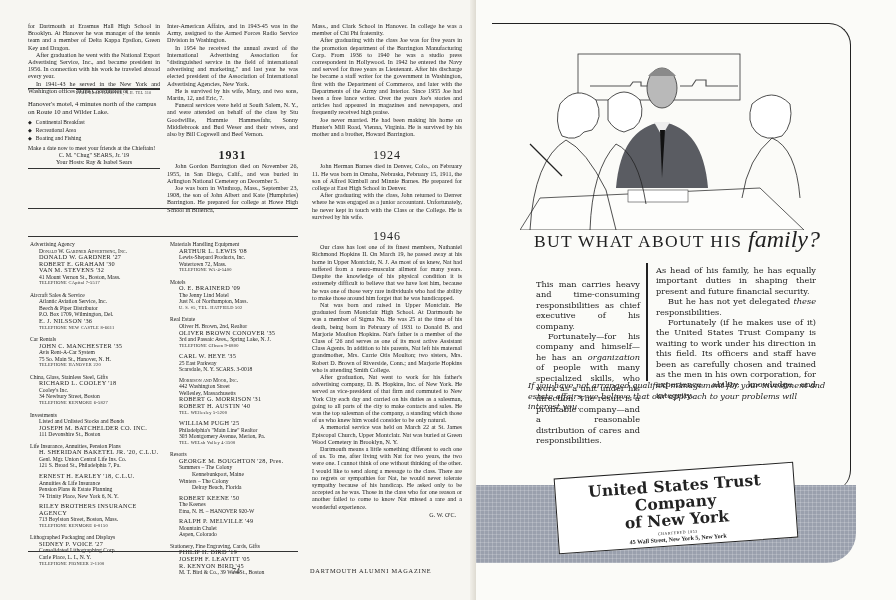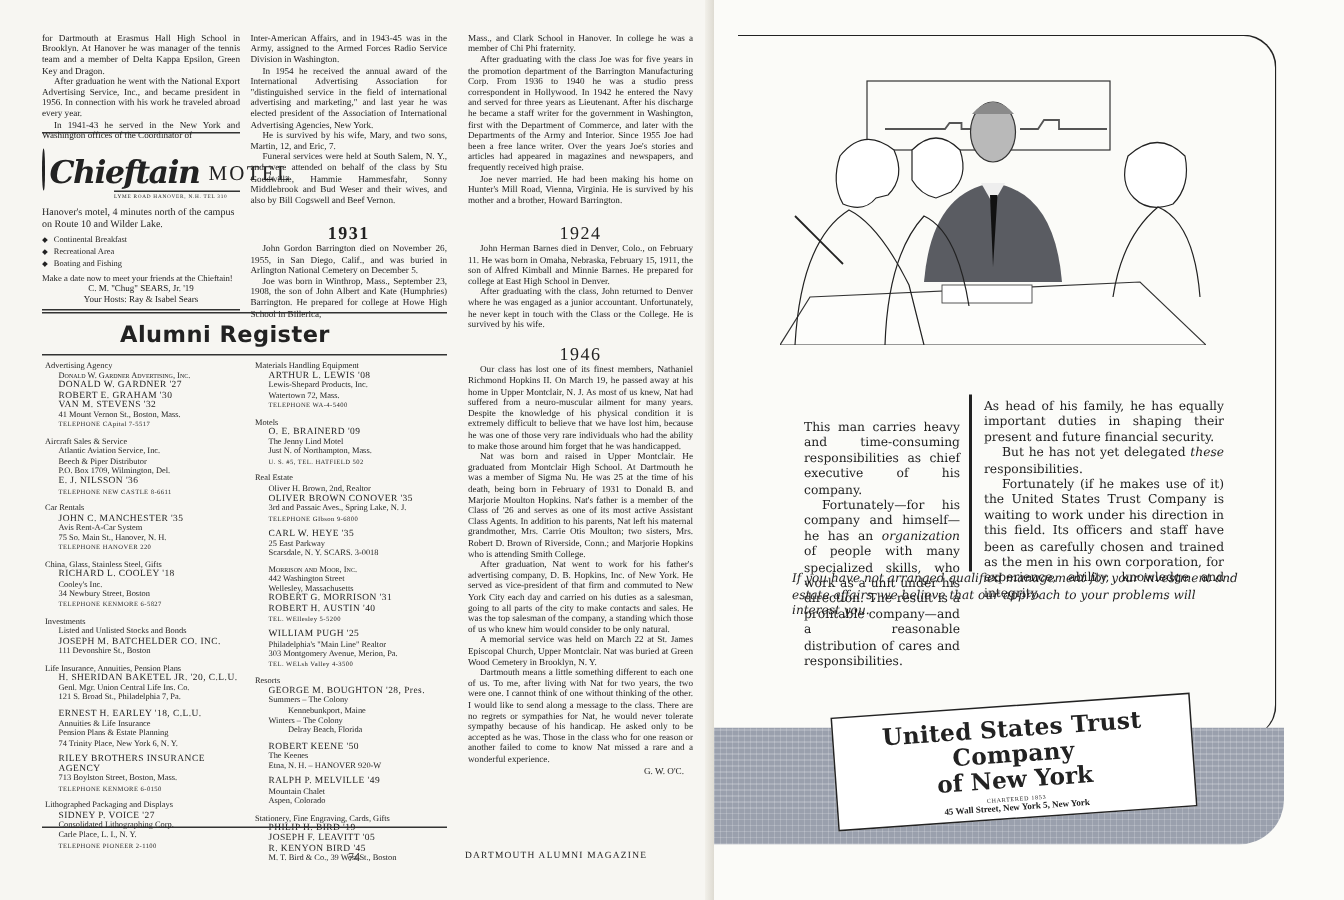--- a/index.html
+++ b/index.html
@@ -63,25 +63,20 @@
 <div class="page left">
 
   <div class="col txt" style="left:28px;top:23px;width:132px;">
     <p class="noind">for Dartmouth at Erasmus Hall High School in Brooklyn. At Hanover he was manager of the tennis team and a member of Delta Kappa Epsilon, Green Key and Dragon.</p>
     <p>After graduation he went with the National Export Advertising Service, Inc., and became president in 1956. In connection with his work he traveled abroad every year.</p>
     <p>In 1941-43 he served in the New York and Washington offices of the Coordinator of</p>
   </div>
 
   <div class="motel">
     <div class="motel-rule"></div>
-    <div class="motel-logo">
-      <div class="motel-face"></div>
-      <span class="motel-script">Chieftain</span>
-      <span class="motel-word">MOTEL</span>
-    </div>
     <div class="motel-sub">LYME ROAD HANOVER, N.H. TEL 310</div>
     <div class="motel-intro">Hanover's motel, 4 minutes north of the campus on Route 10 and Wilder Lake.</div>
     <ul>
       <li>Continental Breakfast</li>
       <li>Recreational Area</li>
       <li>Boating and Fishing</li>
     </ul>
     <div class="cta">Make a date now to meet your friends at the Chieftain!</div>
     <div class="sig">C. M. "Chug" SEARS, Jr. '19</div>
     <div class="sig">Your Hosts: Ray &amp; Isabel Sears</div>
@@ -108,21 +103,20 @@
     <div class="year" style="margin-top:12px;">1946</div>
     <p>Our class has lost one of its finest members, Nathaniel Richmond Hopkins II. On March 19, he passed away at his home in Upper Montclair, N. J. As most of us knew, Nat had suffered from a neuro-muscular ailment for many years. Despite the knowledge of his physical condition it is extremely difficult to believe that we have lost him, because he was one of those very rare individuals who had the ability to make those around him forget that he was handicapped.</p>
     <p>Nat was born and raised in Upper Montclair. He graduated from Montclair High School. At Dartmouth he was a member of Sigma Nu. He was 25 at the time of his death, being born in February of 1931 to Donald B. and Marjorie Moulton Hopkins. Nat's father is a member of the Class of '26 and serves as one of its most active Assistant Class Agents. In addition to his parents, Nat left his maternal grandmother, Mrs. Carrie Otis Moulton; two sisters, Mrs. Robert D. Brown of Riverside, Conn.; and Marjorie Hopkins who is attending Smith College.</p>
     <p>After graduation, Nat went to work for his father's advertising company, D. B. Hopkins, Inc. of New York. He served as vice-president of that firm and commuted to New York City each day and carried on his duties as a salesman, going to all parts of the city to make contacts and sales. He was the top salesman of the company, a standing which those of us who knew him would consider to be only natural.</p>
     <p>A memorial service was held on March 22 at St. James Episcopal Church, Upper Montclair. Nat was buried at Green Wood Cemetery in Brooklyn, N. Y.</p>
     <p>Dartmouth means a little something different to each one of us. To me, after living with Nat for two years, the two were one. I cannot think of one without thinking of the other. I would like to send along a message to the class. There are no regrets or sympathies for Nat, he would never tolerate sympathy because of his handicap. He asked only to be accepted as he was. Those in the class who for one reason or another failed to come to know Nat missed a rare and a wonderful experience.</p>
     <div style="text-align:right;padding-right:6px;margin-top:1px;">G. W. O'C.</div>
   </div>
 
   <div class="rule-thick" style="top:208px;width:270px;"></div>
-  <div class="register-title" style="width:300px;">Alumni Register</div>
   <div class="rule-thick" style="top:236px;width:270px;"></div>
 
   <div class="col reg" id="reg-col1" style="left:30px;top:241px;width:136px;">
       <div class="cat">
         <div>Advertising Agency</div>
         <div class="ind sc">Donald W. Gardner Advertising, Inc.</div>
         <div class="ind nm">DONALD W. GARDNER '27</div>
         <div class="ind nm">ROBERT E. GRAHAM '30</div>
         <div class="ind nm">VAN M. STEVENS '32</div>
         <div class="ind ">41 Mount Vernon St., Boston, Mass.</div>
@@ -272,20 +266,24 @@
     <path d="M40 56 q16 -20 36 -4 q8 18 -4 30 l-8 2 q-8 10 -22 4 q-8 -14 -2 -32 z" fill="#fff" stroke="#222" stroke-width="0.8"></path>
     <path d="M88 52 q16 -16 32 0 q6 18 -6 28 l-10 4 q-10 -2 -16 -12 z" fill="#fff" stroke="#222" stroke-width="0.8"></path>
     <path d="M10 182 q4 -70 36 -90 q20 10 40 50 l10 40" fill="none" stroke="#222" stroke-width="0.8"></path>
     <path d="M70 182 q2 -60 26 -86 q22 10 30 60" fill="none" stroke="#222" stroke-width="0.8"></path>
     <line x1="10" y1="96" x2="42" y2="128" stroke="#222" stroke-width="1.2"></line>
 
     <path d="M232 56 q20 -18 38 0 q4 20 -8 32 q-16 6 -26 -4 q-10 -10 -4 -28 z" fill="#fff" stroke="#222" stroke-width="0.8"></path>
     <path d="M222 150 q6 -40 30 -60 q24 10 28 60" fill="none" stroke="#222" stroke-width="0.8"></path>
   </svg>
 
+  <div class="headline">
+    <span>BUT WHAT ABOUT HIS</span>
+    <span class="fam">family?</span>
+  </div>
 
   <div class="adcol" style="left:60px;top:265px;width:104px;margin-top:14px;">
     <p class="noind">This man carries heavy and time-consuming responsibilities as chief executive of his company.</p>
     <p id="org-para">Fortunately—for his company and himself—he has an <i>organization</i> of people with many specialized skills, who work as a unit under his direction. The result is a profitable company—and a reasonable distribution of cares and responsibilities.</p>
   </div>
   <div class="vline"></div>
   <div class="adcol" style="left:180px;top:265px;width:160px;">
     <p class="noind">As head of his family, he has equally important duties in shaping their present and future financial security.</p>
     <p id="these-para">But he has not yet delegated <i>these</i> responsibilities.</p>
     <p>Fortunately (if he makes use of it) the United States Trust Company is waiting to work under his direction in this field. Its officers and staff have been as carefully chosen and trained as the men in his own corporation, for experience, ability, knowledge and integrity.</p>

